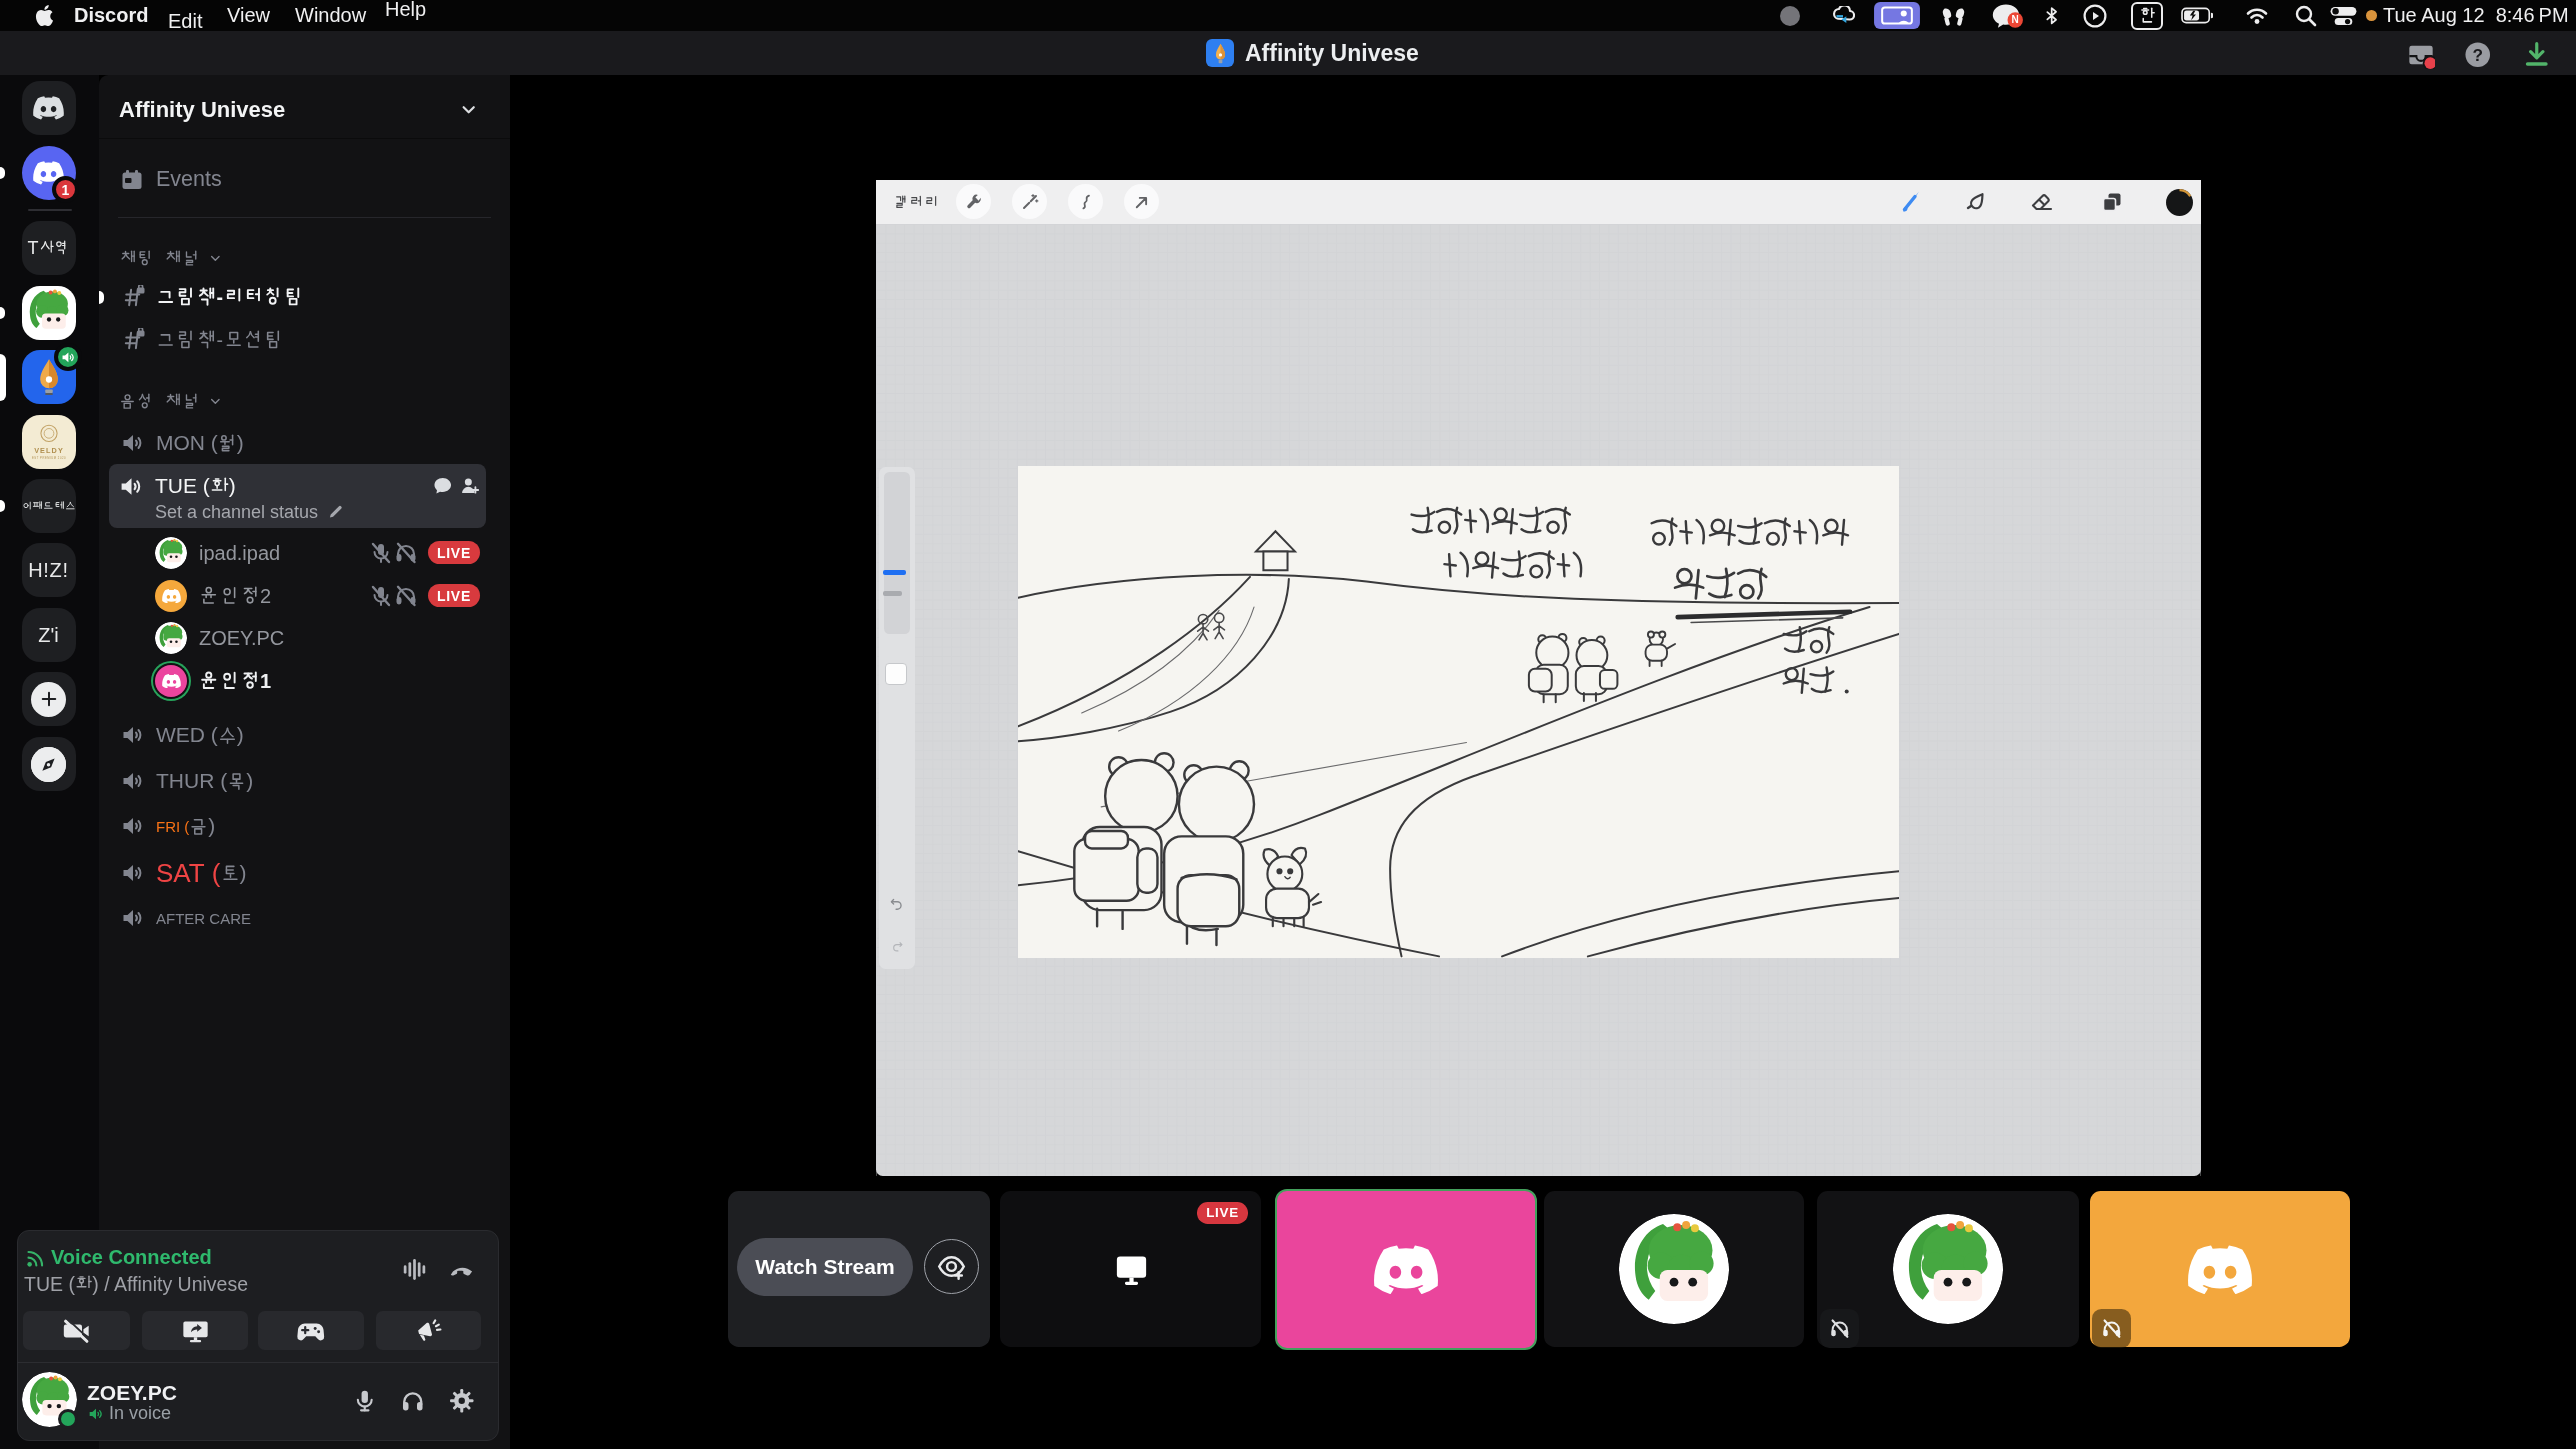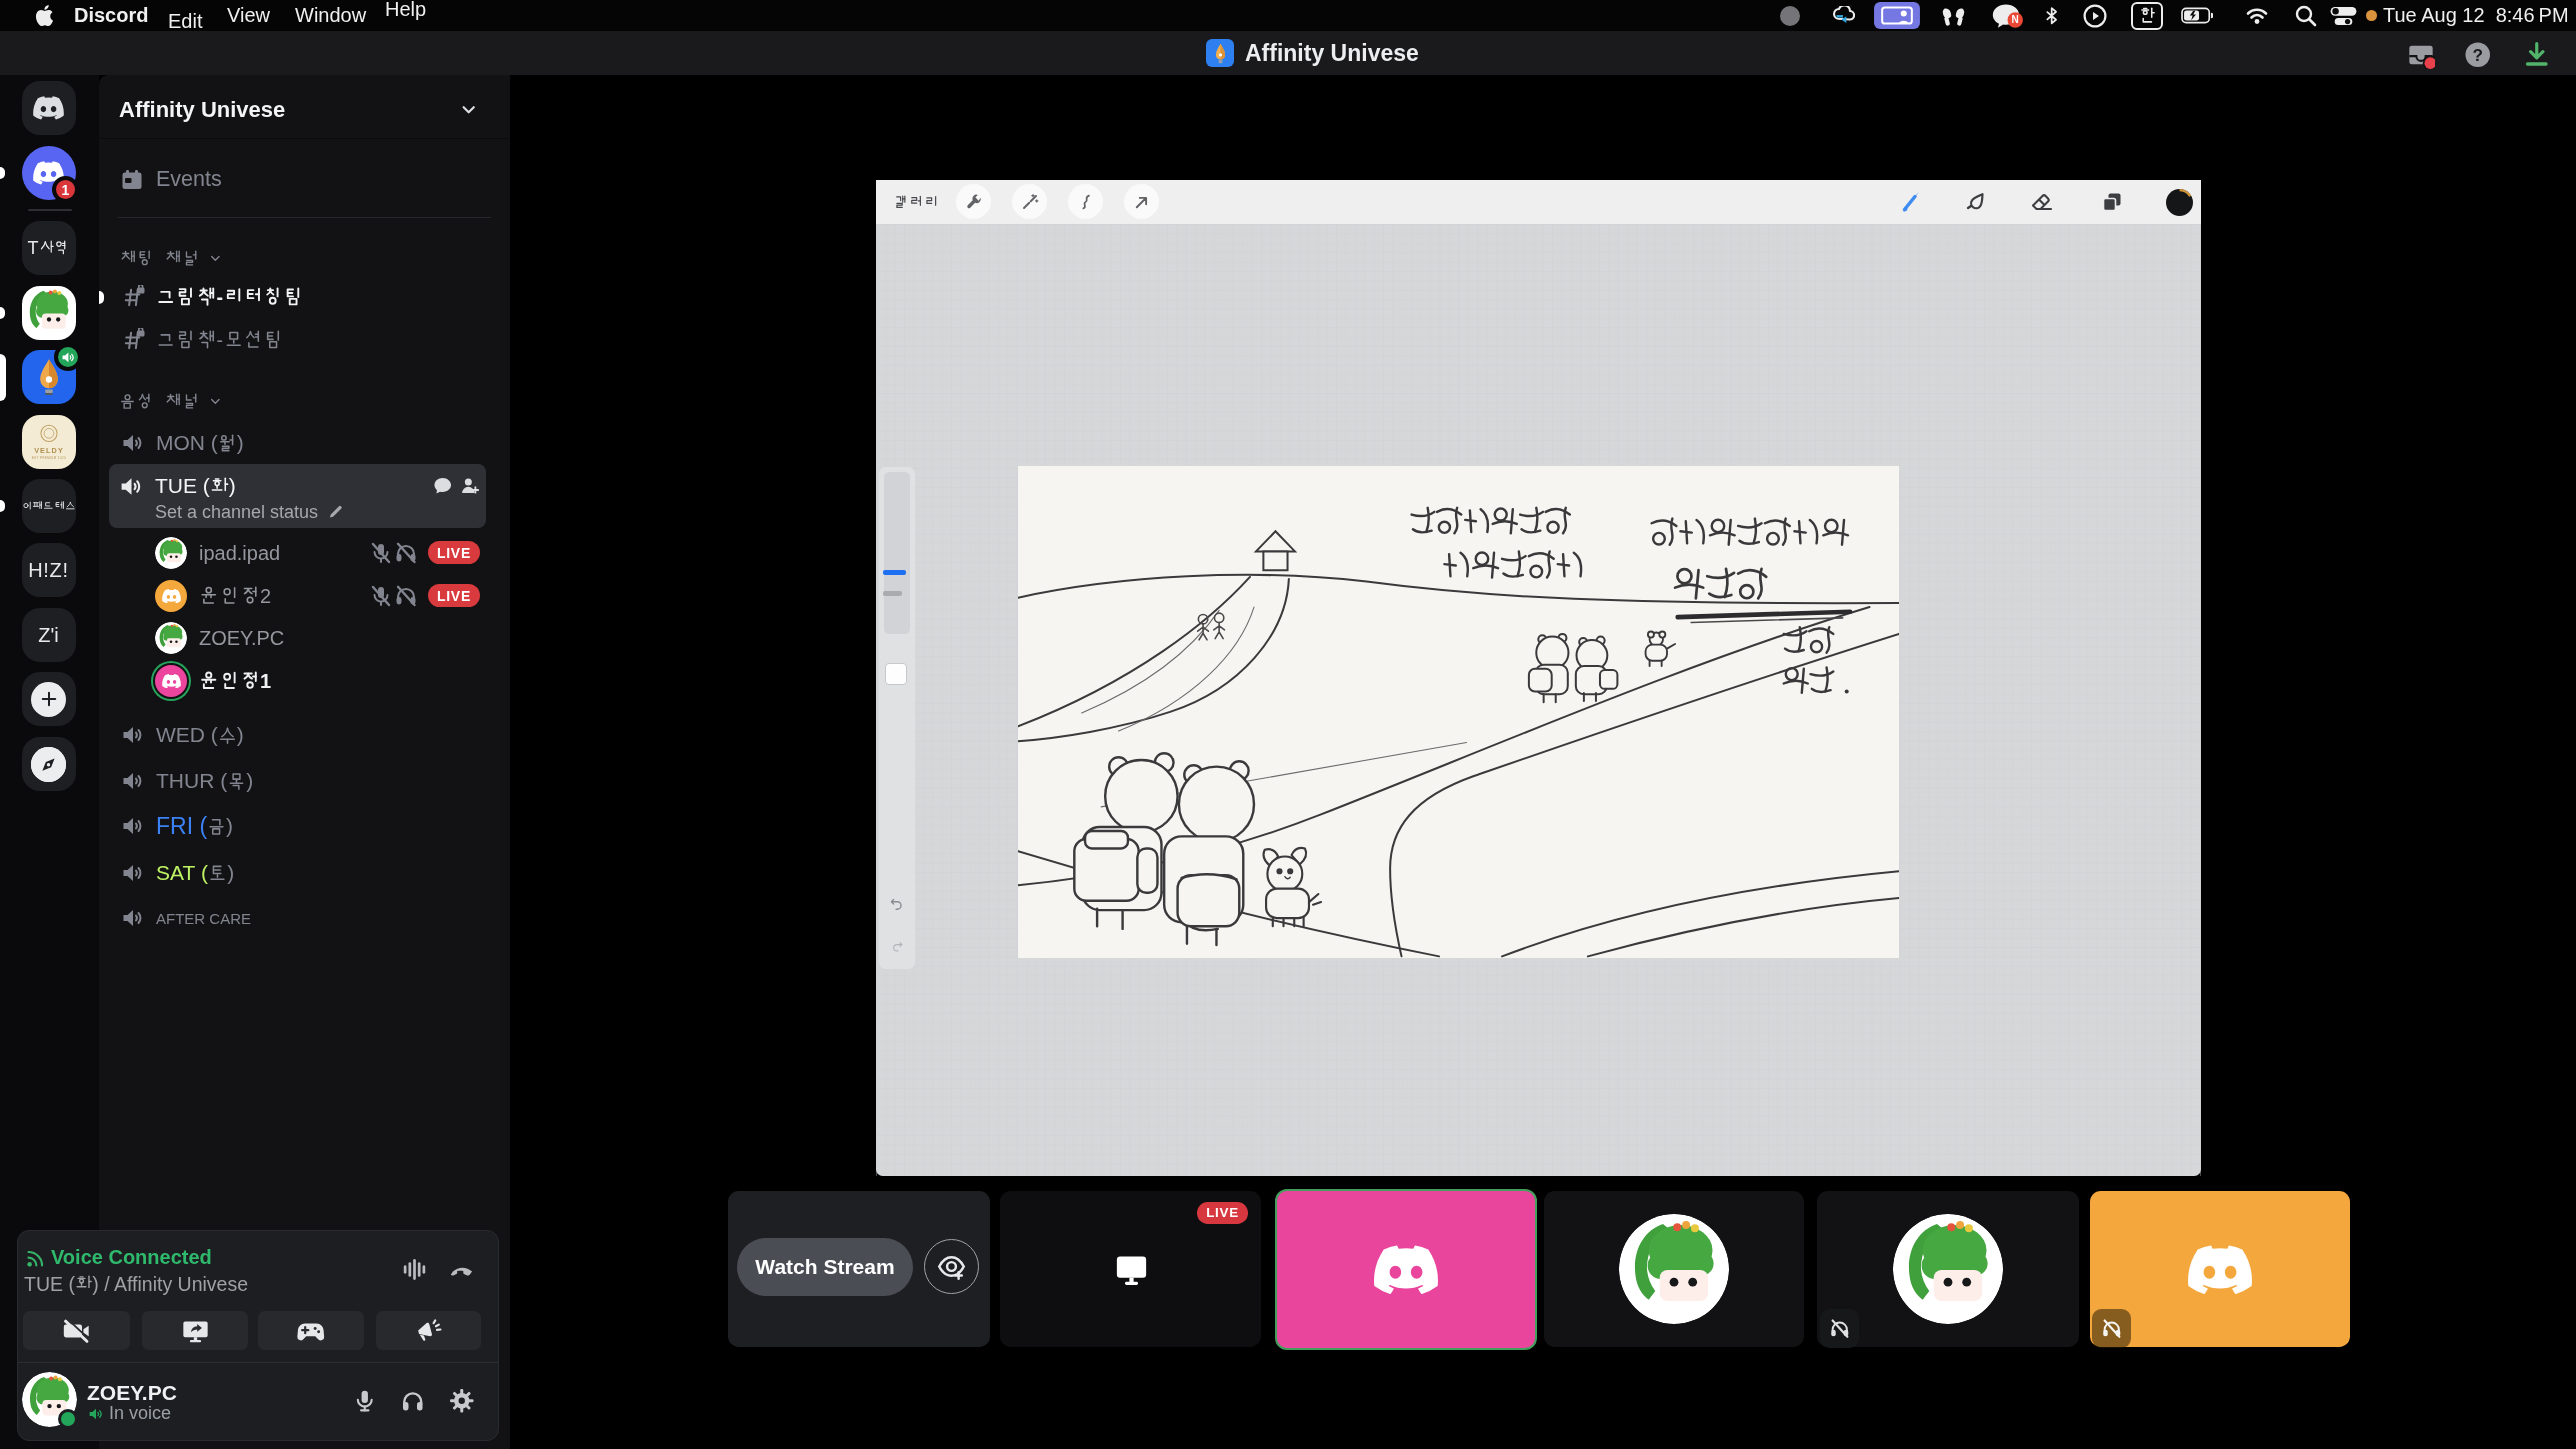--- a/index.html
+++ b/index.html
@@ -753,39 +753,39 @@
     <span style="font-size:21px;color:#82858f">)</span>
   </div>
 <div style="position:absolute;left:121px;top:810px;height:32px;display:flex;align-items:center;">
     <svg width="24" height="24" viewBox="0 0 24 24" style="flex:none;display:block">
       <path d="M2.5,9 V15 H6.5 L12,20 V4 L6.5,9 Z" fill="#82858f"></path>
       <path d="M15,9.5 a4.2,4.2 0 0 1 0,5" stroke="#82858f" stroke-width="2" fill="none" stroke-linecap="round"></path>
       <path d="M17.5,7 a7.5,7.5 0 0 1 0,10" stroke="#82858f" stroke-width="2" fill="none" stroke-linecap="round"></path>
     </svg>
   </div>
 <div style="position:absolute;left:156px;top:810px;height:32px;display:flex;align-items:center;">
-    <span style="font-size:23px;color:#3b82f6">FRI&nbsp;(</span>
+    <span style="font-size:15px;color:#f97316">FRI&nbsp;(</span>
     <span style="display:inline-flex;align-items:center;gap:1.3px">
       <svg width="19" height="19" viewBox="-6 -6 112 112" style="flex:none" fill="none" stroke="#82858f" stroke-width="9" stroke-linecap="round" stroke-linejoin="round">
         <path d="M26,10 H70 V40"></path>
         <path d="M12,52 H88"></path>
         <path d="M28,64 H68 V94 H28 Z"></path>
       </svg>
     </span>
     <span style="font-size:21px;color:#82858f">)</span>
   </div>
 <div style="position:absolute;left:121px;top:857px;height:32px;display:flex;align-items:center;">
     <svg width="24" height="24" viewBox="0 0 24 24" style="flex:none;display:block">
       <path d="M2.5,9 V15 H6.5 L12,20 V4 L6.5,9 Z" fill="#82858f"></path>
       <path d="M15,9.5 a4.2,4.2 0 0 1 0,5" stroke="#82858f" stroke-width="2" fill="none" stroke-linecap="round"></path>
       <path d="M17.5,7 a7.5,7.5 0 0 1 0,10" stroke="#82858f" stroke-width="2" fill="none" stroke-linecap="round"></path>
     </svg>
   </div>
 <div style="position:absolute;left:156px;top:857px;height:32px;display:flex;align-items:center;">
-    <span style="font-size:21px;color:#bef264">SAT&nbsp;(</span>
+    <span style="font-size:26px;color:#ef4444">SAT&nbsp;(</span>
     <span style="display:inline-flex;align-items:center;gap:1.3px">
       <svg width="19" height="19" viewBox="-6 -6 112 112" style="flex:none" fill="none" stroke="#82858f" stroke-width="9" stroke-linecap="round" stroke-linejoin="round">
         <path d="M70,8 H26 V50 H70"></path>
         <path d="M26,29 H66"></path>
         <path d="M50,58 V72"></path>
         <path d="M12,84 H88"></path>
       </svg>
     </span>
     <span style="font-size:21px;color:#82858f">)</span>
   </div>

